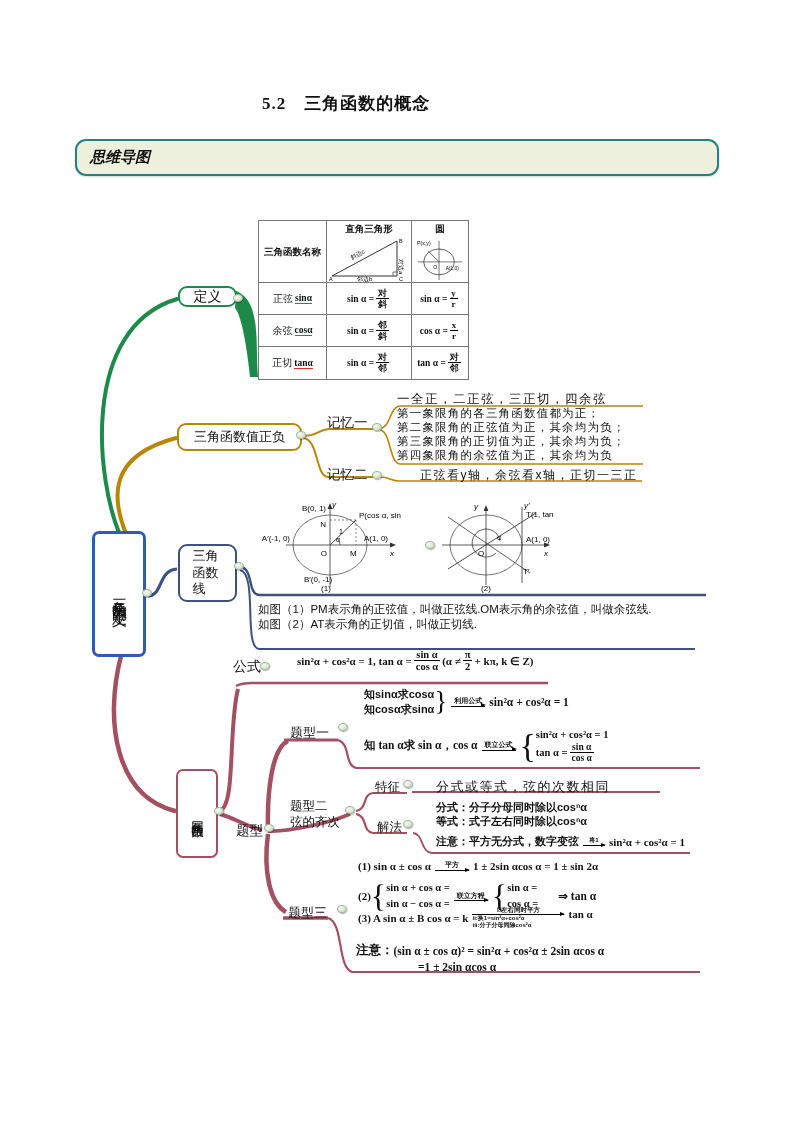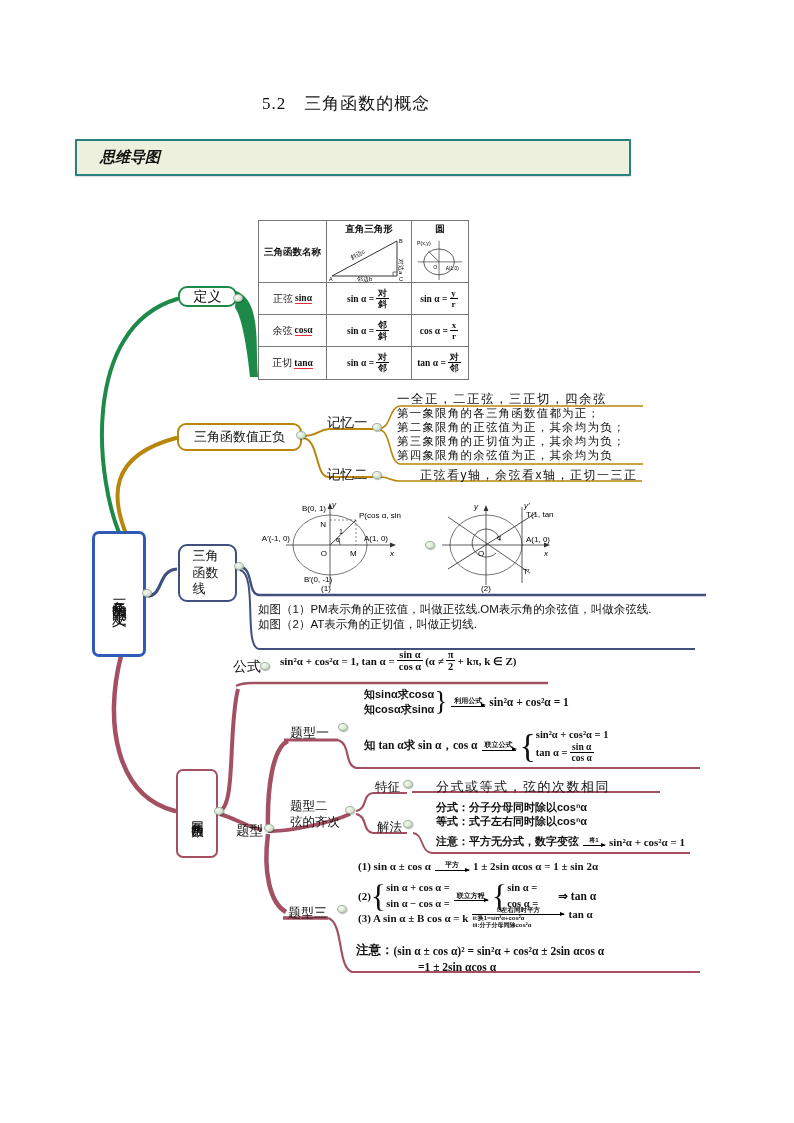--- a/index.html
+++ b/index.html
@@ -2,23 +2,23 @@
 <html><head>
 <meta charset="utf-8">
 <style>
   *{box-sizing:border-box}
   html,body{margin:0;padding:0}
   body{width:794px;height:1123px;position:relative;background:#fff;color:#111;
        font-family:"Liberation Sans",sans-serif;overflow:hidden}
   .abs{position:absolute;z-index:2}
   #curves{position:absolute;left:0;top:0;z-index:1}
   .title{left:0;top:92px;width:692px;text-align:center;font-family:"Liberation Serif",serif;
-         font-weight:normal;font-size:17px;letter-spacing:1px}
-  .secbox{left:75px;top:139px;width:556px;height:37px;border:2px solid #2a8080;border-radius:1px;
-          background:#edf0dc;display:flex;align-items:center;padding-left:23px;box-shadow:0 1px 2px rgba(0,0,0,.15)}
+         font-weight:bold;font-size:17px;letter-spacing:1px}
+  .secbox{left:75px;top:139px;width:644px;height:37px;border:2px solid #2a8080;border-radius:11px;
+          background:#edf0dc;display:flex;align-items:center;padding-left:13px;box-shadow:0 1px 2px rgba(0,0,0,.15)}
   .secbox span{font-family:"Liberation Serif",serif;font-style:italic;font-weight:bold;font-size:15px}
   .node{position:absolute;z-index:2;background:#fff;display:flex;align-items:center;justify-content:center;
         text-align:center;border-radius:9px}
   #root-node{left:92px;top:531px;width:54px;height:126px;border:3px solid #2f5bb7;border-radius:7px}
   .vtext{writing-mode:vertical-rl;text-orientation:upright;letter-spacing:2px;font-size:15px}
   #def-node{left:178px;top:286px;width:59px;height:21px;border:2.5px solid #1e8a4a;font-size:14px}
   #sign-node{left:177px;top:423px;width:125px;height:28px;border:2px solid #b8860b;font-size:13px}
   #lines-node{left:178px;top:544px;width:59px;height:58px;border:2px solid #40517f;font-size:13px;line-height:1.3}
   #lines-node span{display:block;width:30px;text-align:left}
   #same-node{left:176px;top:769px;width:42px;height:89px;border:2px solid #a35162;border-radius:7px}
@@ -261,21 +261,21 @@
   <text x="120" y="59" font-size="8" font-style="italic">x</text>
   <text x="62" y="94" font-size="8" text-anchor="middle">(2)</text>
 </svg>
 
 <div class="abs notes">
   <div>如图（1）PM表示角的正弦值，叫做正弦线.OM表示角的余弦值，叫做余弦线.</div>
   <div>如图（2）AT表示角的正切值，叫做正切线.</div>
 </div>
 
 <div class="abs tag" style="left:233px;top:658px;font-size:14px">公式</div>
-<div class="abs row" style="left:280px;top:650px;height:22px;font-size:11px">
+<div class="abs row" style="left:297px;top:650px;height:22px;font-size:11px">
   <span class="m">sin²α + cos²α = 1, tan α =</span>
   <span class="frac" style="font-size:10.5px">
       <span class="fn">sin α</span>
       <span class="fd">cos α</span>
     </span>
   <span class="m">(α ≠</span>
   <span class="frac" style="font-size:10.5px">
       <span class="fn">π</span>
       <span class="fd">2</span>
     </span>

